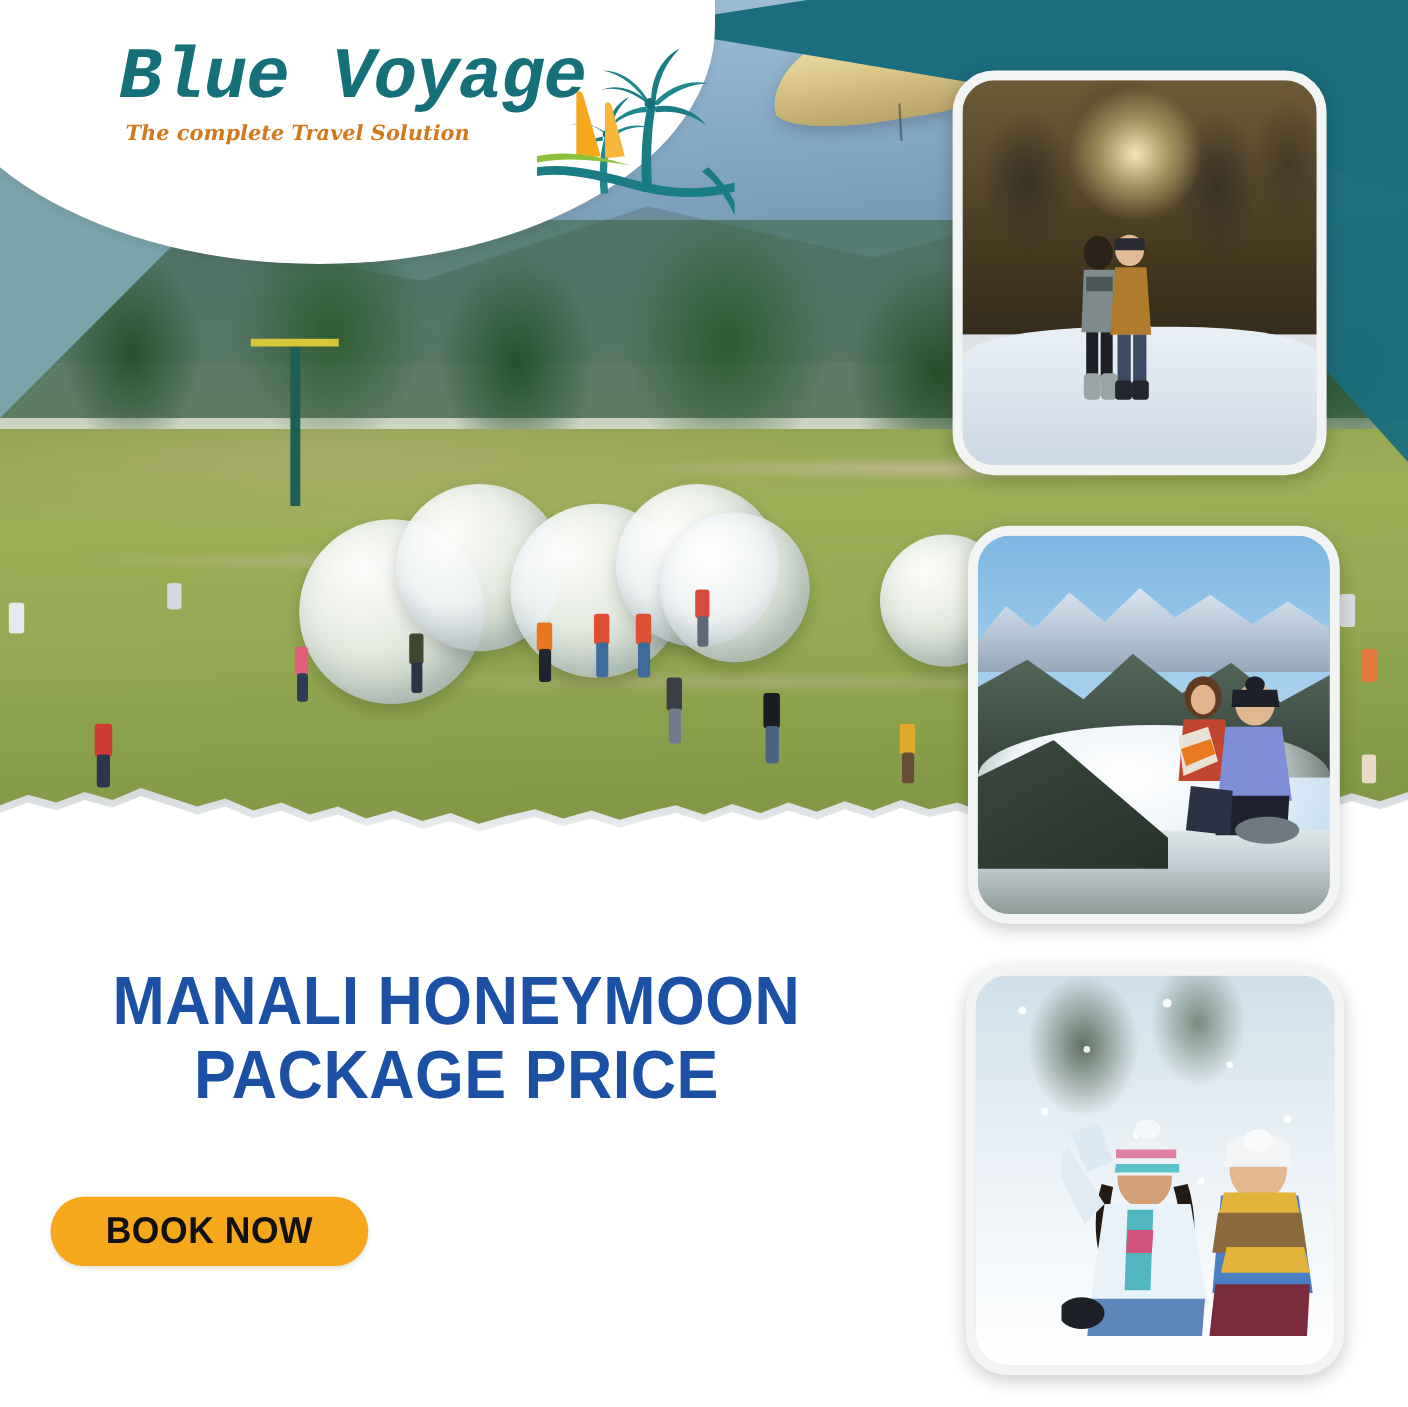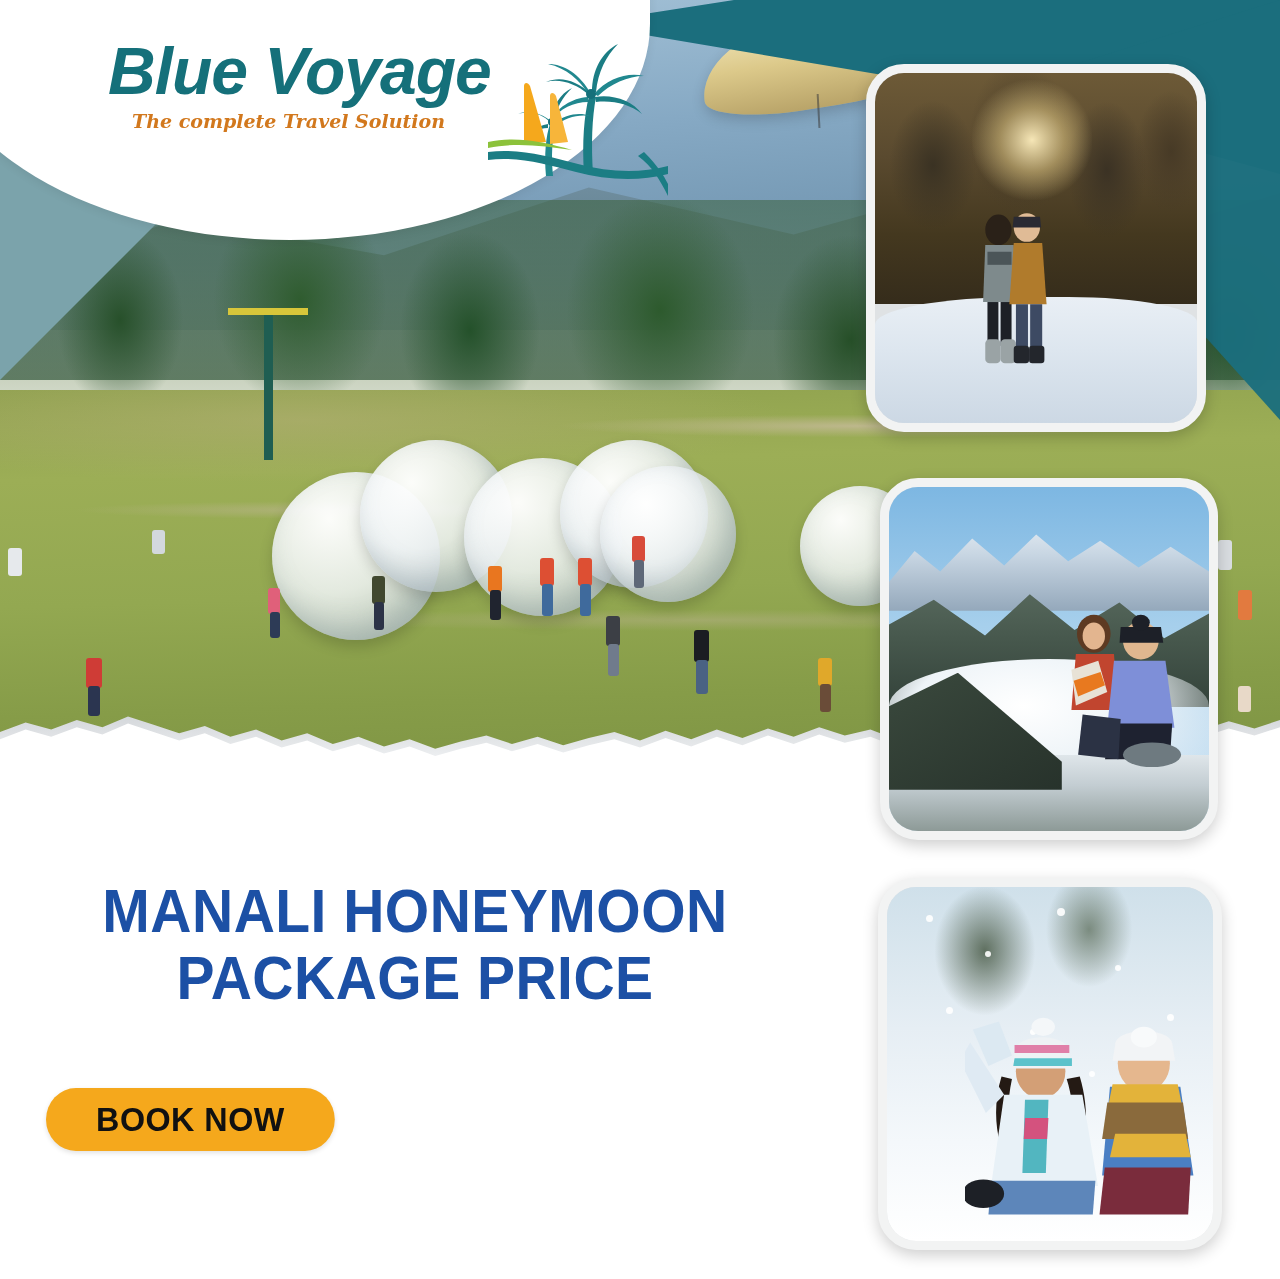--- a/index.html
+++ b/index.html
@@ -114,31 +114,31 @@
   .logo-plate {
     position:absolute; left:-70px; top:-90px;
     width:720px; height:330px;
     background:#ffffff;
     border-radius:0 0 55% 55% / 0 0 72% 72%;
     z-index:9;
     box-shadow:0 3px 10px rgba(0,0,0,.07);
   }
   .logo-wrap { position:absolute; left:108px; top:38px; z-index:10; width:520px; height:170px; }
   .logo-title {
-    font-family:Liberation Sans, sans-serif;
+    font-family:Liberation Mono, monospace;
     font-style:italic; font-weight:700;
     font-size:66px; letter-spacing:-1px;
     color:#15707a; line-height:1;
     white-space:nowrap;
   }
   .logo-tag {
     font-family:"DejaVu Serif", serif;
     font-style:italic; font-weight:700;
     font-size:19px; color:#d2781d;
-    margin-top:6px; margin-left:24px; white-space:nowrap;
+    margin-top:6px; margin-left:6px; white-space:nowrap;
   }
   .logo-art { position:absolute; left:380px; top:-14px; width:180px; height:180px; }
 
   
   .card {
     position:absolute;
     border:9px solid #f2f3f3;
     border-radius:38px;
     overflow:hidden;
     z-index:12;

